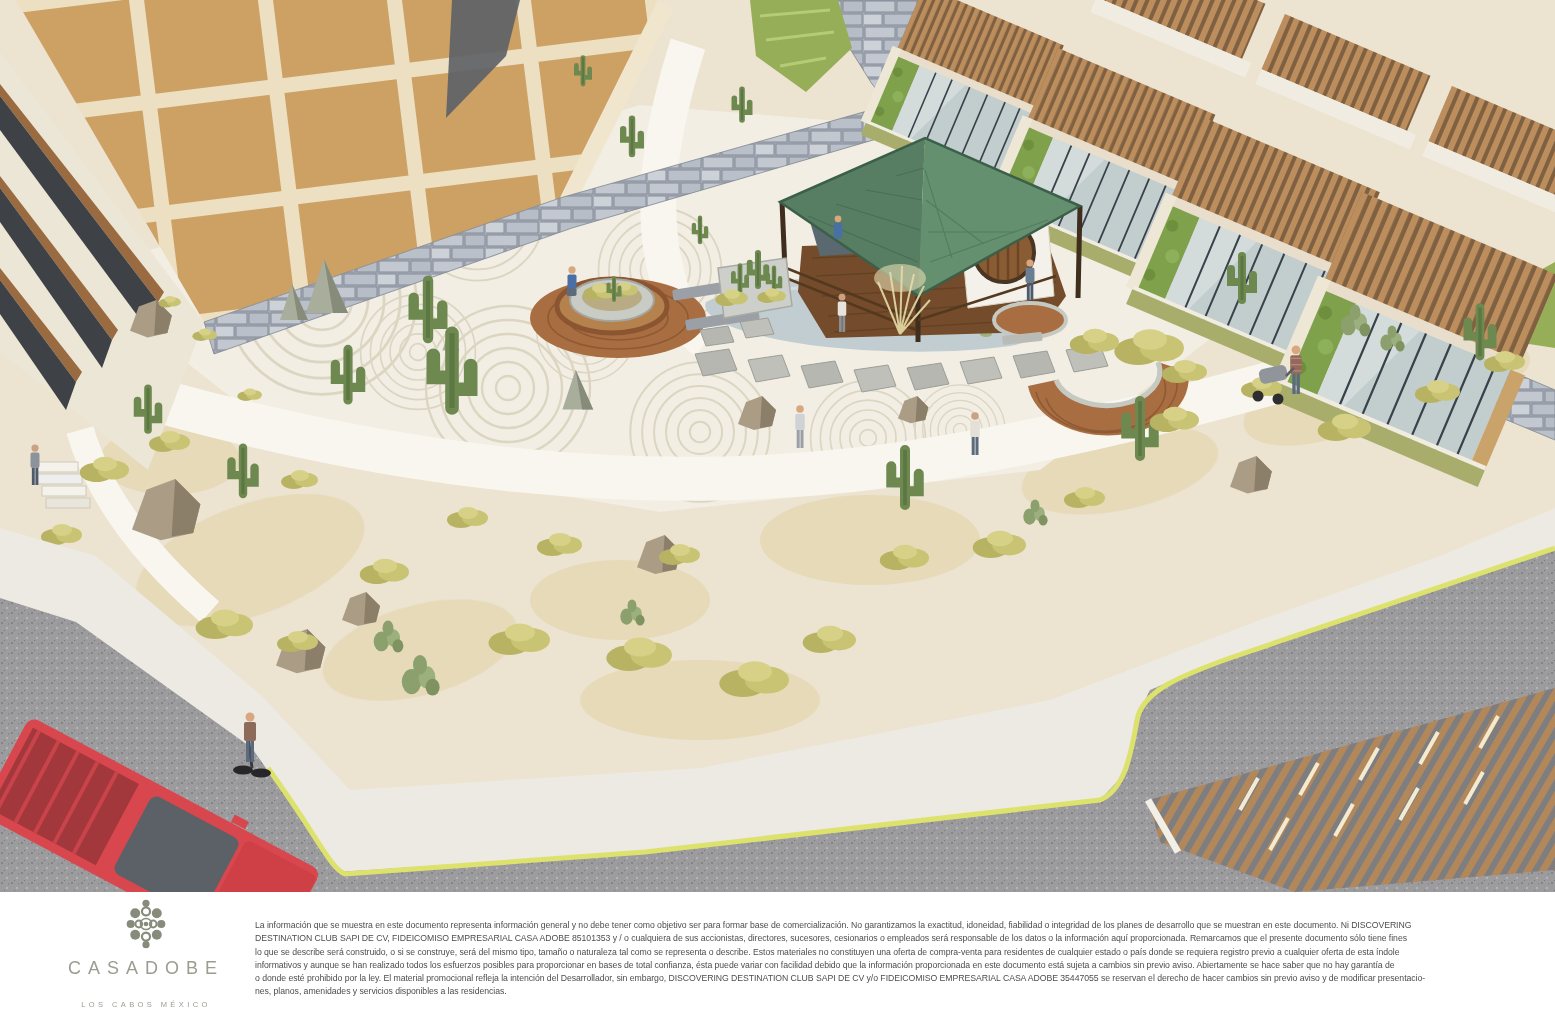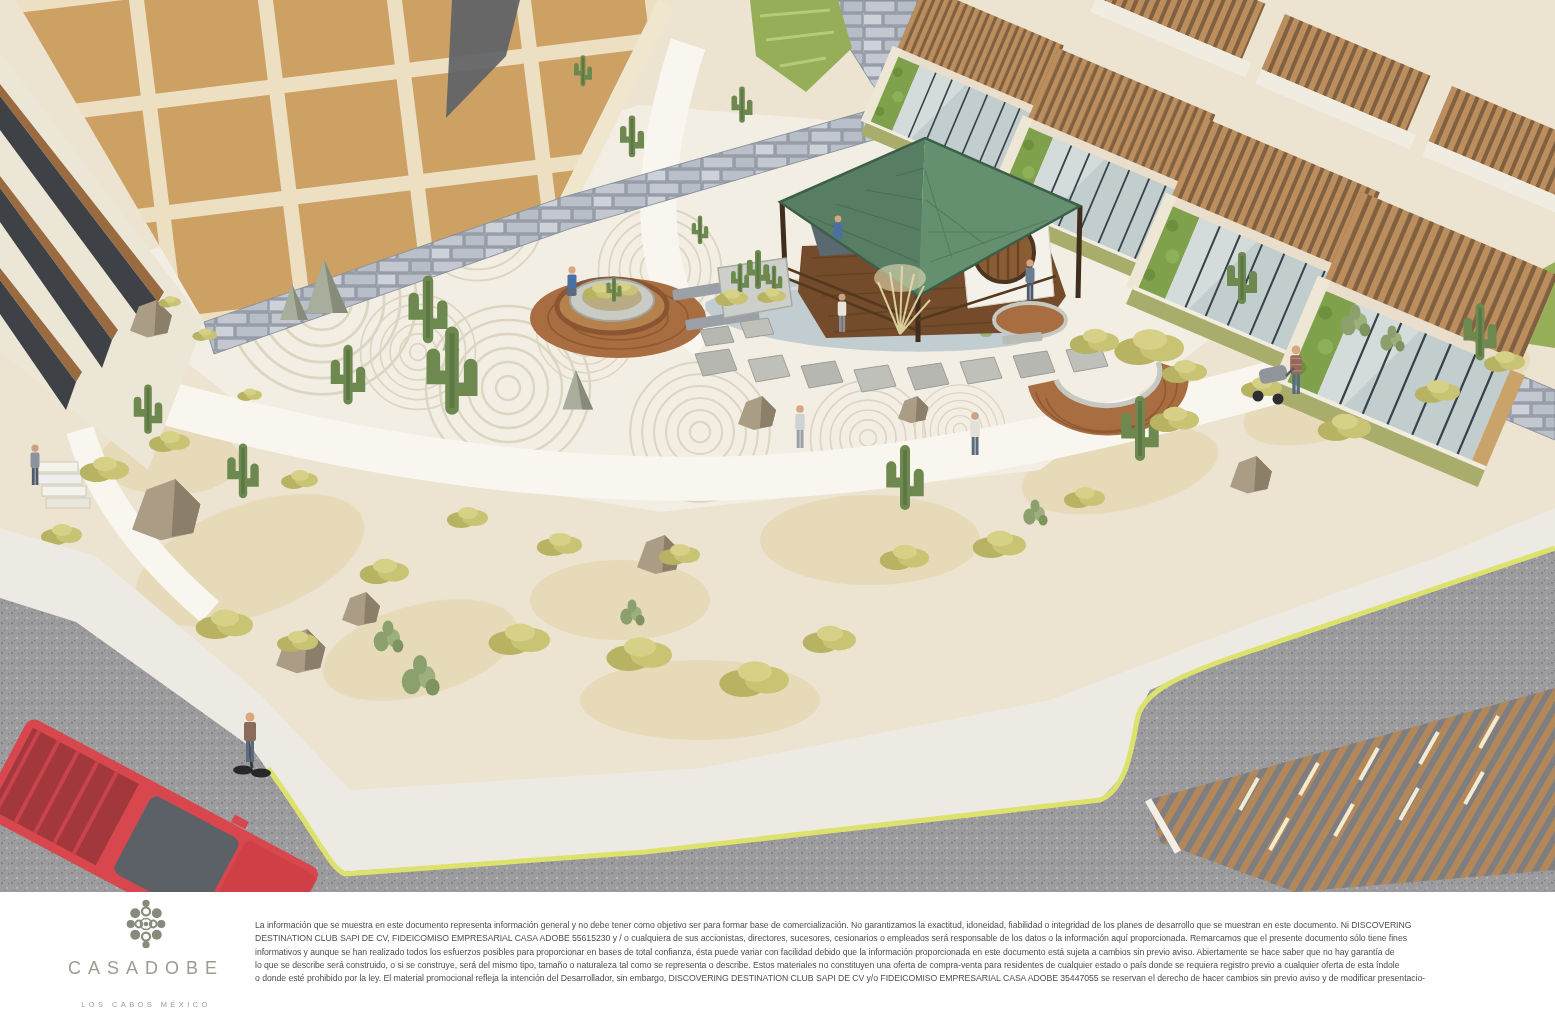--- a/index.html
+++ b/index.html
@@ -456,19 +456,20 @@
         <circle cx="-8" cy="0" r="3.8" fill="none" stroke="#878b7b" stroke-width="2.2"></circle>
         <circle cx="8" cy="0" r="3.8" fill="none" stroke="#878b7b" stroke-width="2.2"></circle>
         <circle cx="0" cy="0" r="2.6"></circle>
         <circle cx="0" cy="0" r="6.2" fill="none" stroke="#878b7b" stroke-width="1.6"></circle>
       </svg>
       <div class="logo-word">CASADOBE</div>
       <div class="logo-tag">LOS CABOS MÉXICO</div>
     </div>
     <div class="disclaimer">
       <div class="dline">La información que se muestra en este documento representa información general y no debe tener como objetivo ser para formar base de comercialización. No garantizamos la exactitud, idoneidad, fiabilidad o integridad de los planes de desarrollo que se muestran en este documento.  Ni DISCOVERING</div>
-      <div class="dline">DESTINATION CLUB SAPI DE CV, FIDEICOMISO EMPRESARIAL CASA ADOBE 55615230 y / o cualquiera de sus accionistas, directores, sucesores, cesionarios o empleados será responsable de los datos o la información aquí proporcionada. Remarcamos que el presente documento sólo tiene fines</div>
+      <div class="dline">DESTINATION CLUB SAPI DE CV, FIDEICOMISO EMPRESARIAL CASA ADOBE 85101353 y / o cualquiera de sus accionistas, directores, sucesores, cesionarios o empleados será responsable de los datos o la información aquí proporcionada. Remarcamos que el presente documento sólo tiene fines</div>
+      <div class="dline">lo que se describe será construido, o si se construye, será del mismo tipo, tamaño o naturaleza tal como se representa o describe.  Estos materiales no constituyen una oferta de compra-venta para residentes de cualquier estado o país donde se requiera registro previo a cualquier oferta de esta índole</div>
       <div class="dline">informativos y aunque se han realizado todos los esfuerzos posibles para proporcionar en bases de total confianza, ésta puede variar con facilidad debido que la información proporcionada en este documento está sujeta a cambios sin previo aviso. Abiertamente se hace saber que no hay garantía de</div>
-      <div class="dline">lo que se describe será construido, o si se construye, será del mismo tipo, tamaño o naturaleza tal como se representa o describe.  Estos materiales no constituyen una oferta de compra-venta para residentes de cualquier estado o país donde se requiera registro previo a cualquier oferta de esta índole</div>
       <div class="dline">o donde esté prohibido por la ley. El material promocional refleja la intención del Desarrollador, sin embargo, DISCOVERING DESTINATION CLUB SAPI DE CV y/o FIDEICOMISO EMPRESARIAL CASA ADOBE 35447055 se reservan el derecho de hacer cambios sin previo aviso y de modificar presentacio-</div>
+      <div class="dline">nes, planos, amenidades y servicios disponibles a las residencias.</div>
     </div>
   </div>
 </div>
 
 </body></html>

